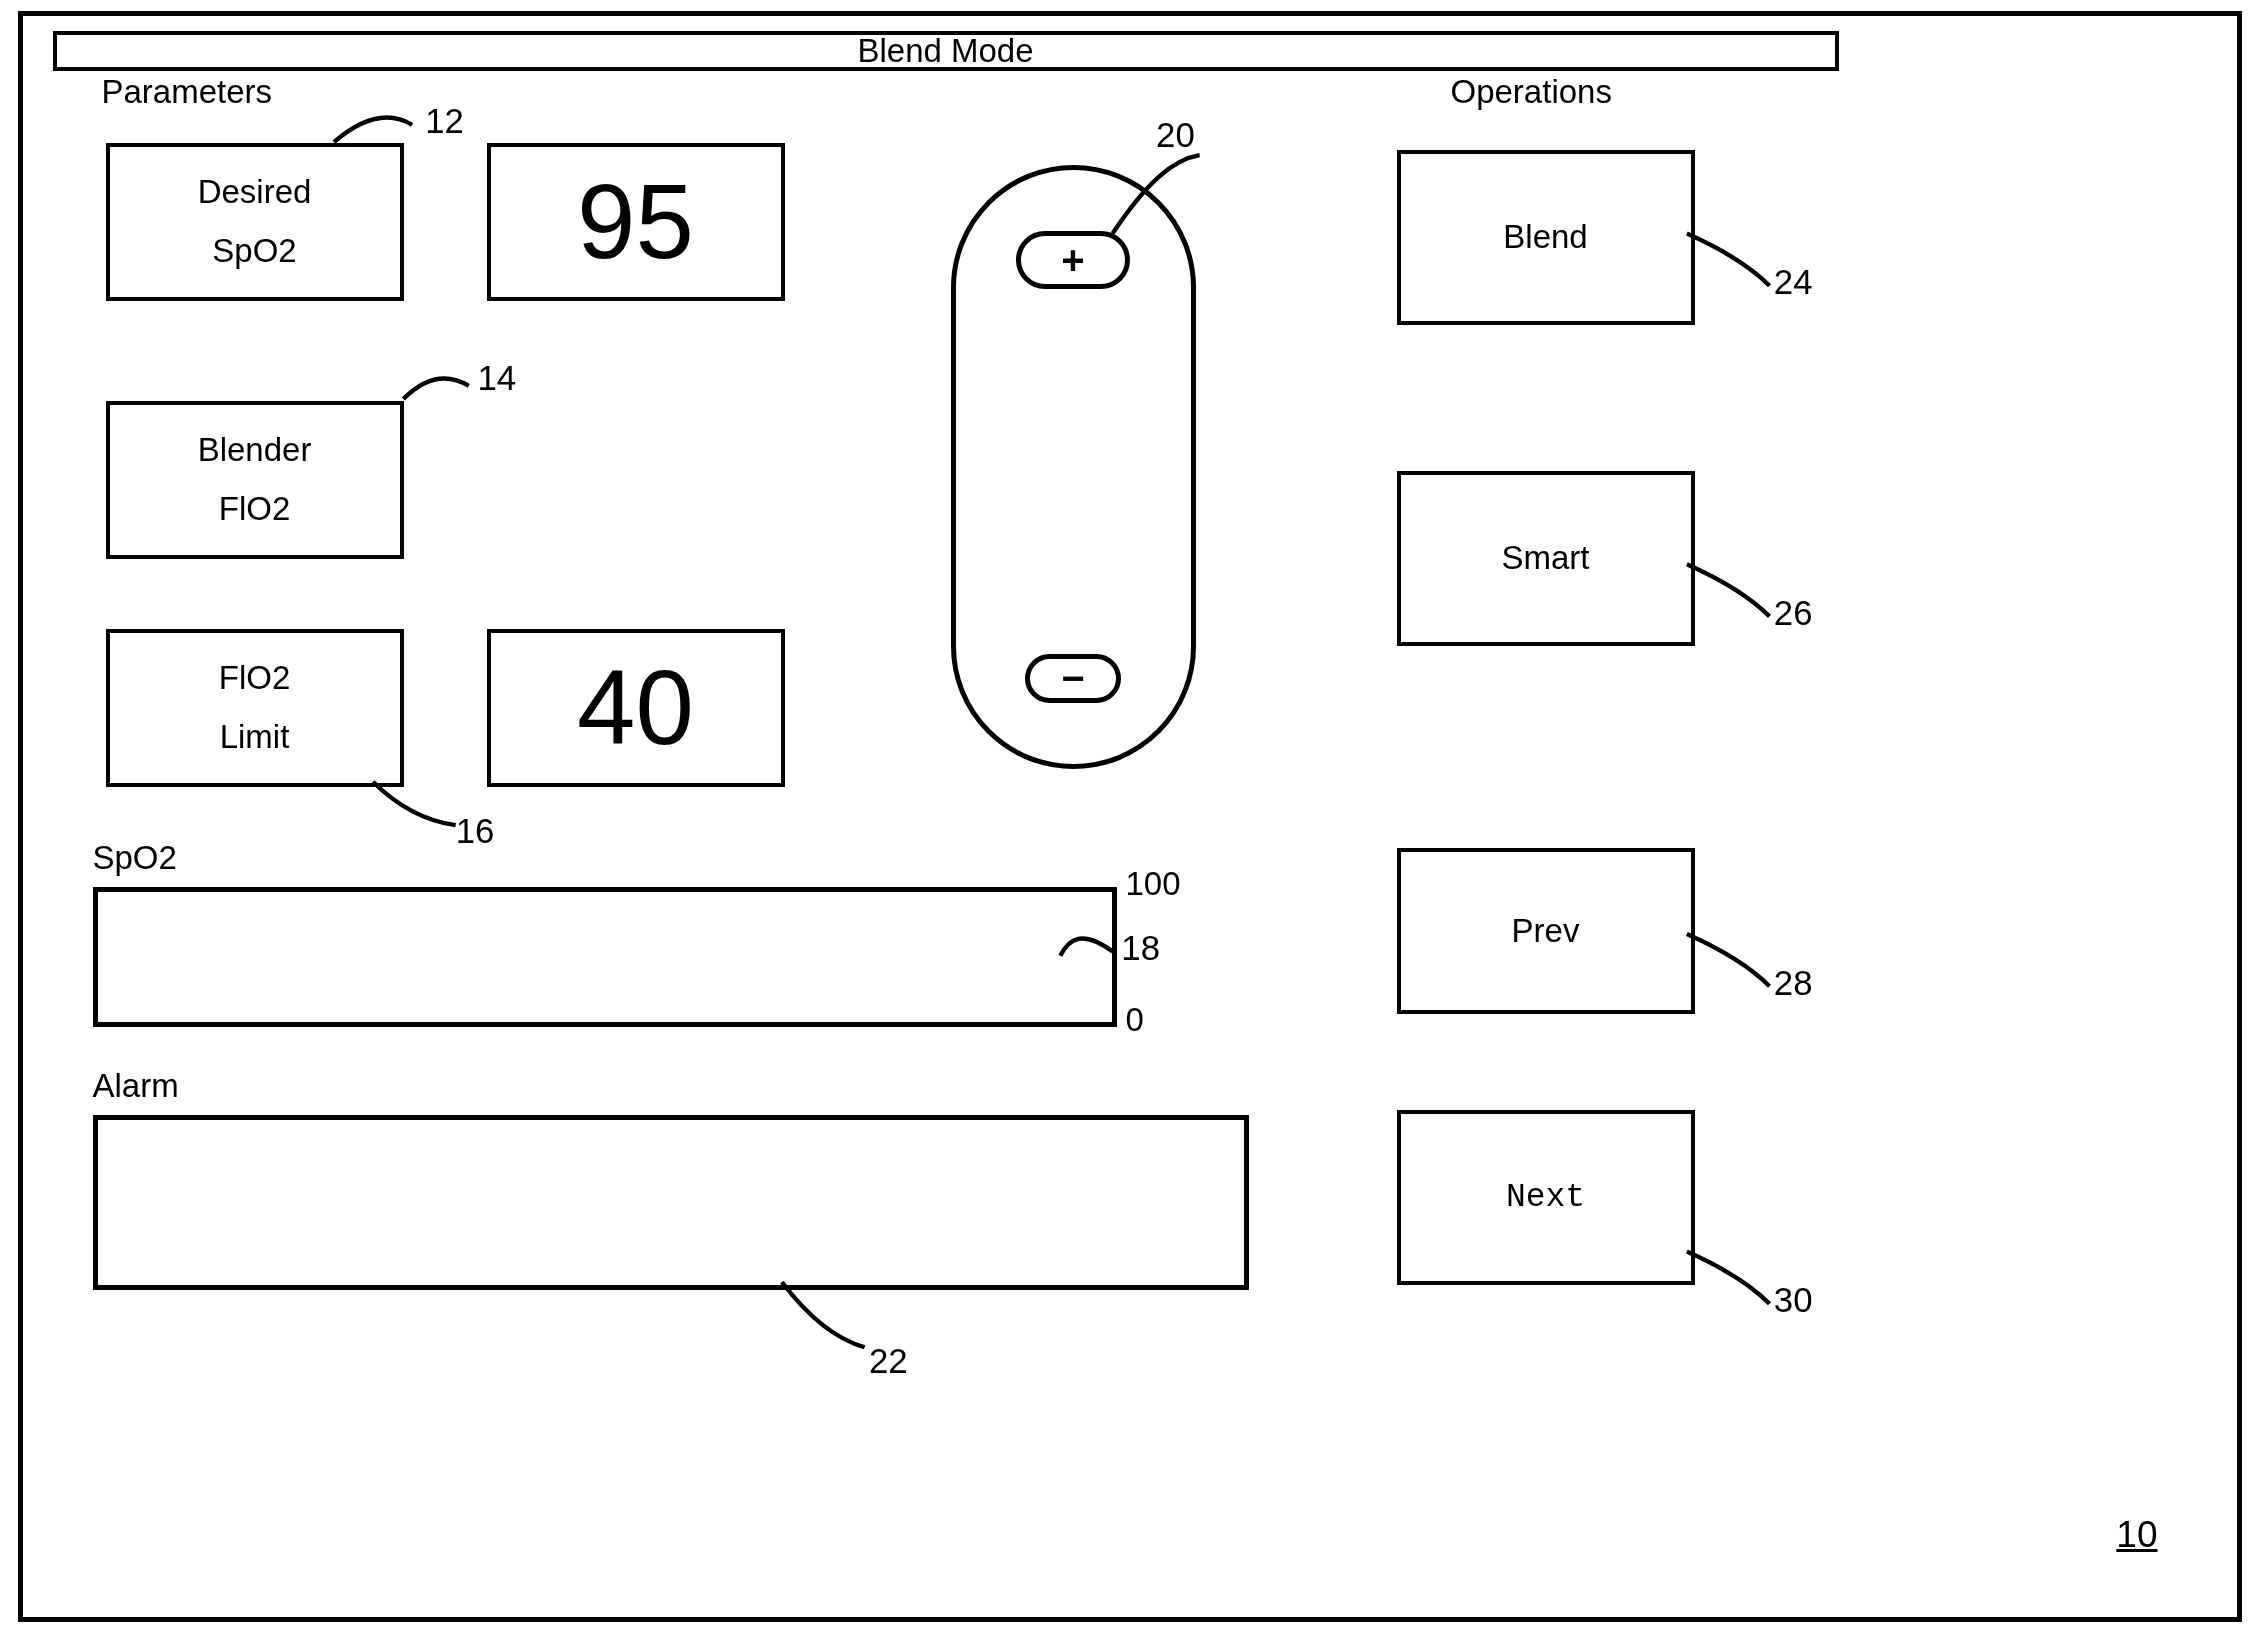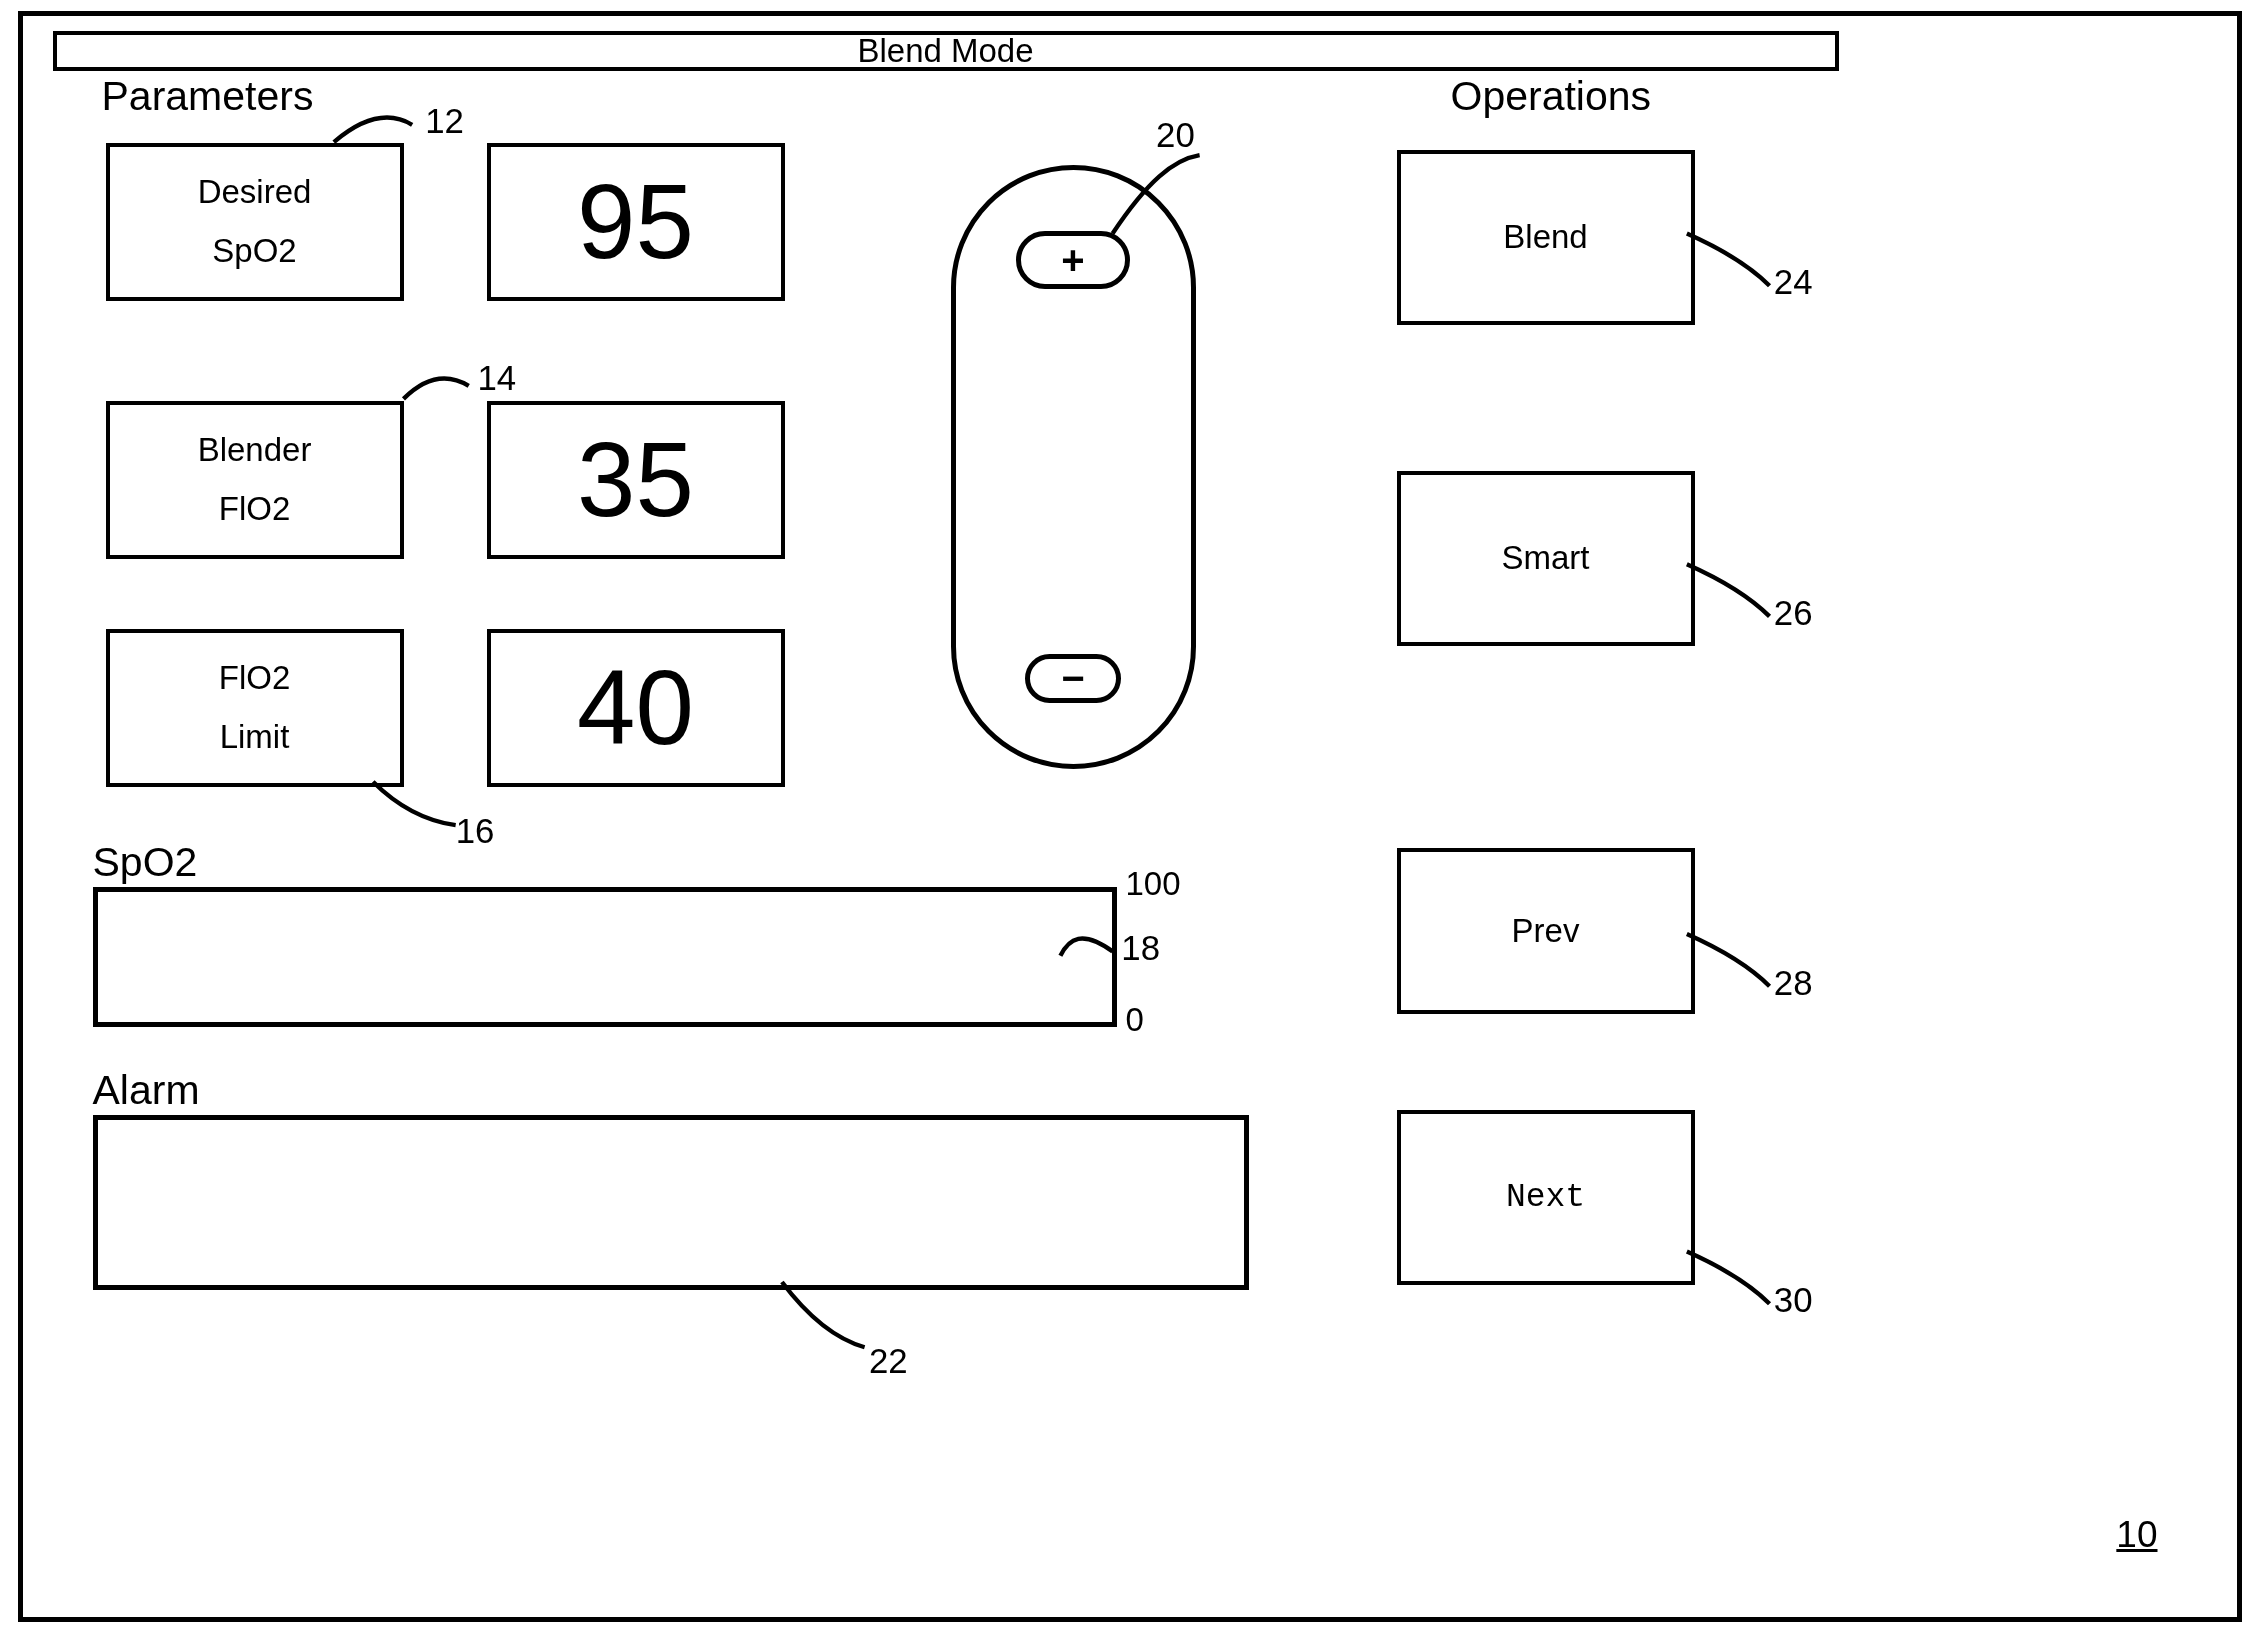--- a/index.html
+++ b/index.html
@@ -26,21 +26,21 @@
     height: 40px;
     border: 4.4px solid #000;
     text-align: center;
     font-size: 33px;
     line-height: 31.5px;
     padding-top: 0px;
     margin-top: 7px;
   }
 
   
-  .heading { position: absolute; font-size: 41px; }
+  .heading { position: absolute; font-size: 33px; }
   .h-parameters { left: 79px; top: 57px; }
   .h-operations { left: 1428px; top: 57px; }
   .h-spo2 { left: 70px; top: 823px; }
   .h-alarm { left: 70px; top: 1051px; }
 
   
   .pbox {
     position: absolute;
     border: 4.4px solid #000;
     text-align: center;
@@ -158,23 +158,20 @@
     <div>SpO2</div>
   </div>
   <div class="pbox p-value row1">
     <span>95</span>
   </div>
 
   <div class="pbox p-label row2">
     <div>Blender</div>
     <div>FlO2</div>
   </div>
-  <div class="pbox p-value row2">
-    <span>35</span>
-  </div>
 
   <div class="pbox p-label row3">
     <div>FlO2</div>
     <div>Limit</div>
   </div>
   <div class="pbox p-value row3">
     <span>40</span>
   </div>
 
   <div class="rocker">

